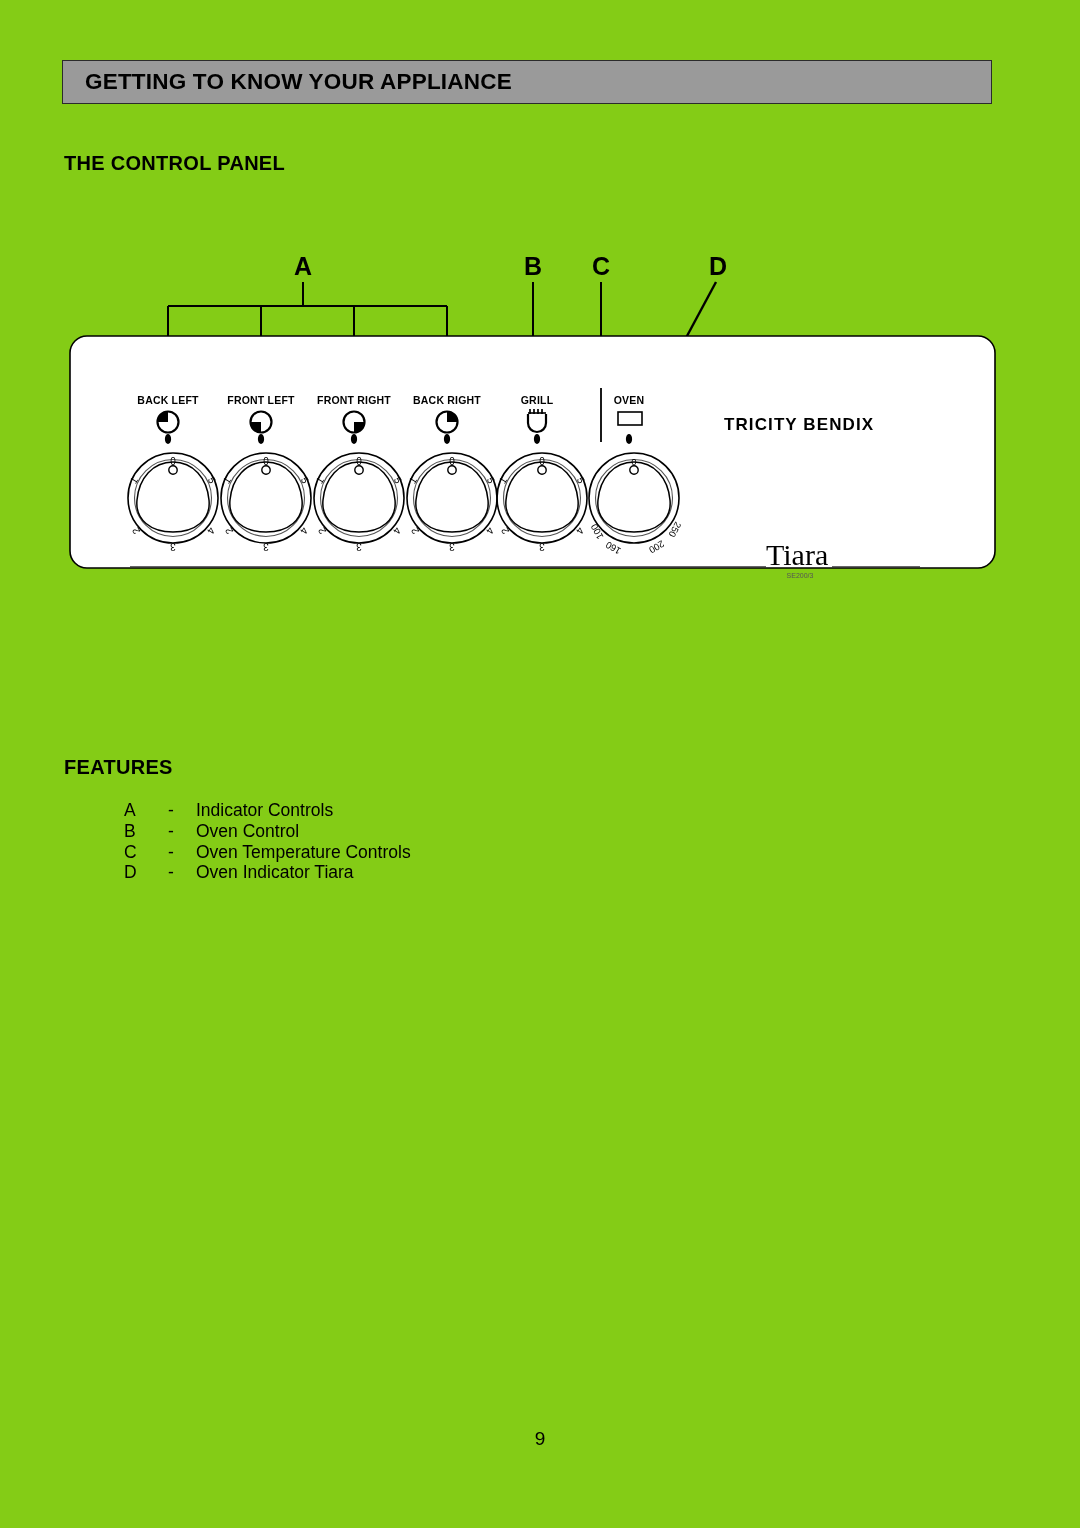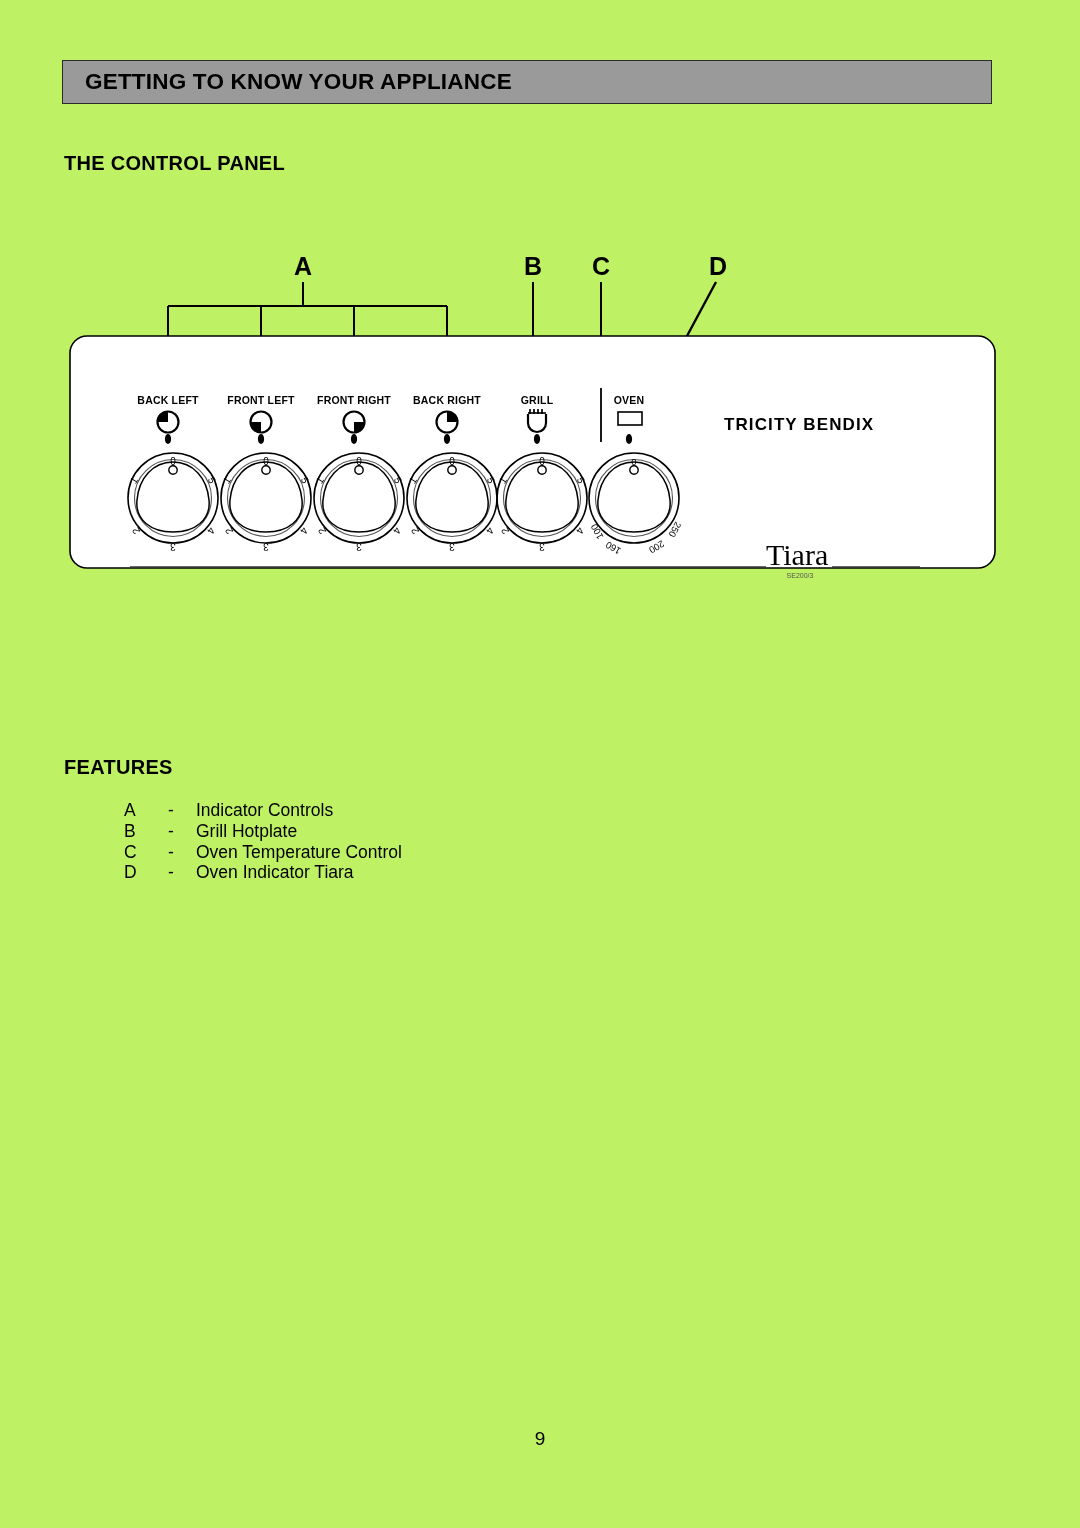--- a/index.html
+++ b/index.html
@@ -13,21 +13,21 @@
     position: relative;
     font-family: "Liberation Sans", sans-serif;
     color: #000000;
     overflow: hidden;
   }
 
   
   .page {
     position: absolute;
     inset: 0;
-    background: #bef264;
+    background: #84cc16;
   }
 
   
   .header-banner {
     position: absolute;
     left: 62px;
     top: 60px;
     width: 930px;
     height: 44px;
     background: #9a9a9a;
@@ -287,26 +287,26 @@
 
   <div class="features-list">
     <div class="feature-row">
       <span class="feature-key">A</span>
       <span class="feature-dash">-</span>
       <span class="feature-label">Indicator Controls</span>
     </div>
     <div class="feature-row">
       <span class="feature-key">B</span>
       <span class="feature-dash">-</span>
-      <span class="feature-label">Grill Hotplate</span>
+      <span class="feature-label">Oven Control</span>
     </div>
     <div class="feature-row">
       <span class="feature-key">C</span>
       <span class="feature-dash">-</span>
-      <span class="feature-label">Oven Temperature Control</span>
+      <span class="feature-label">Oven Temperature Controls</span>
     </div>
     <div class="feature-row">
       <span class="feature-key">D</span>
       <span class="feature-dash">-</span>
       <span class="feature-label">Oven Indicator Tiara</span>
     </div>
   </div>
 
   <div class="page-number">9</div>
 

